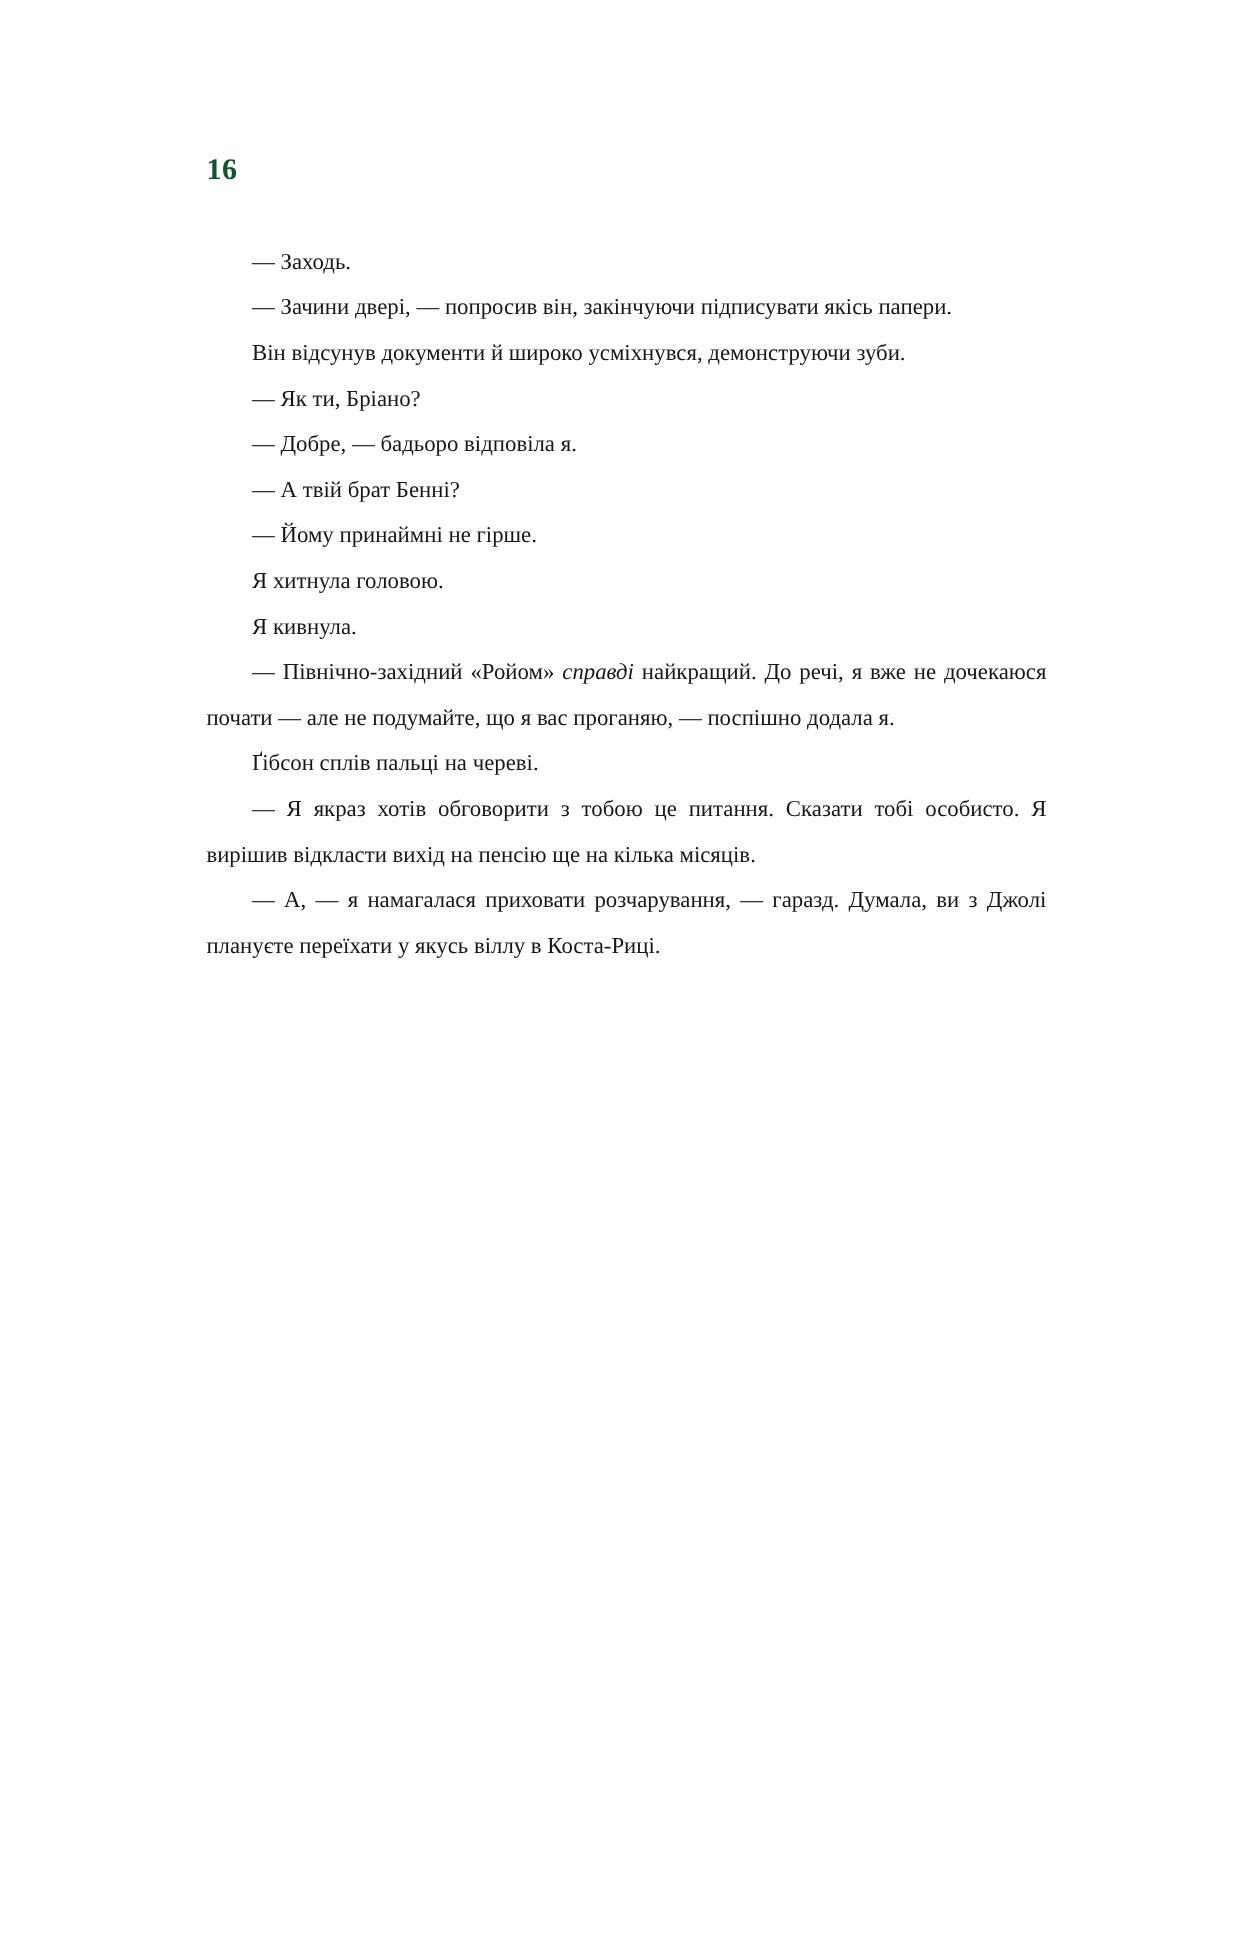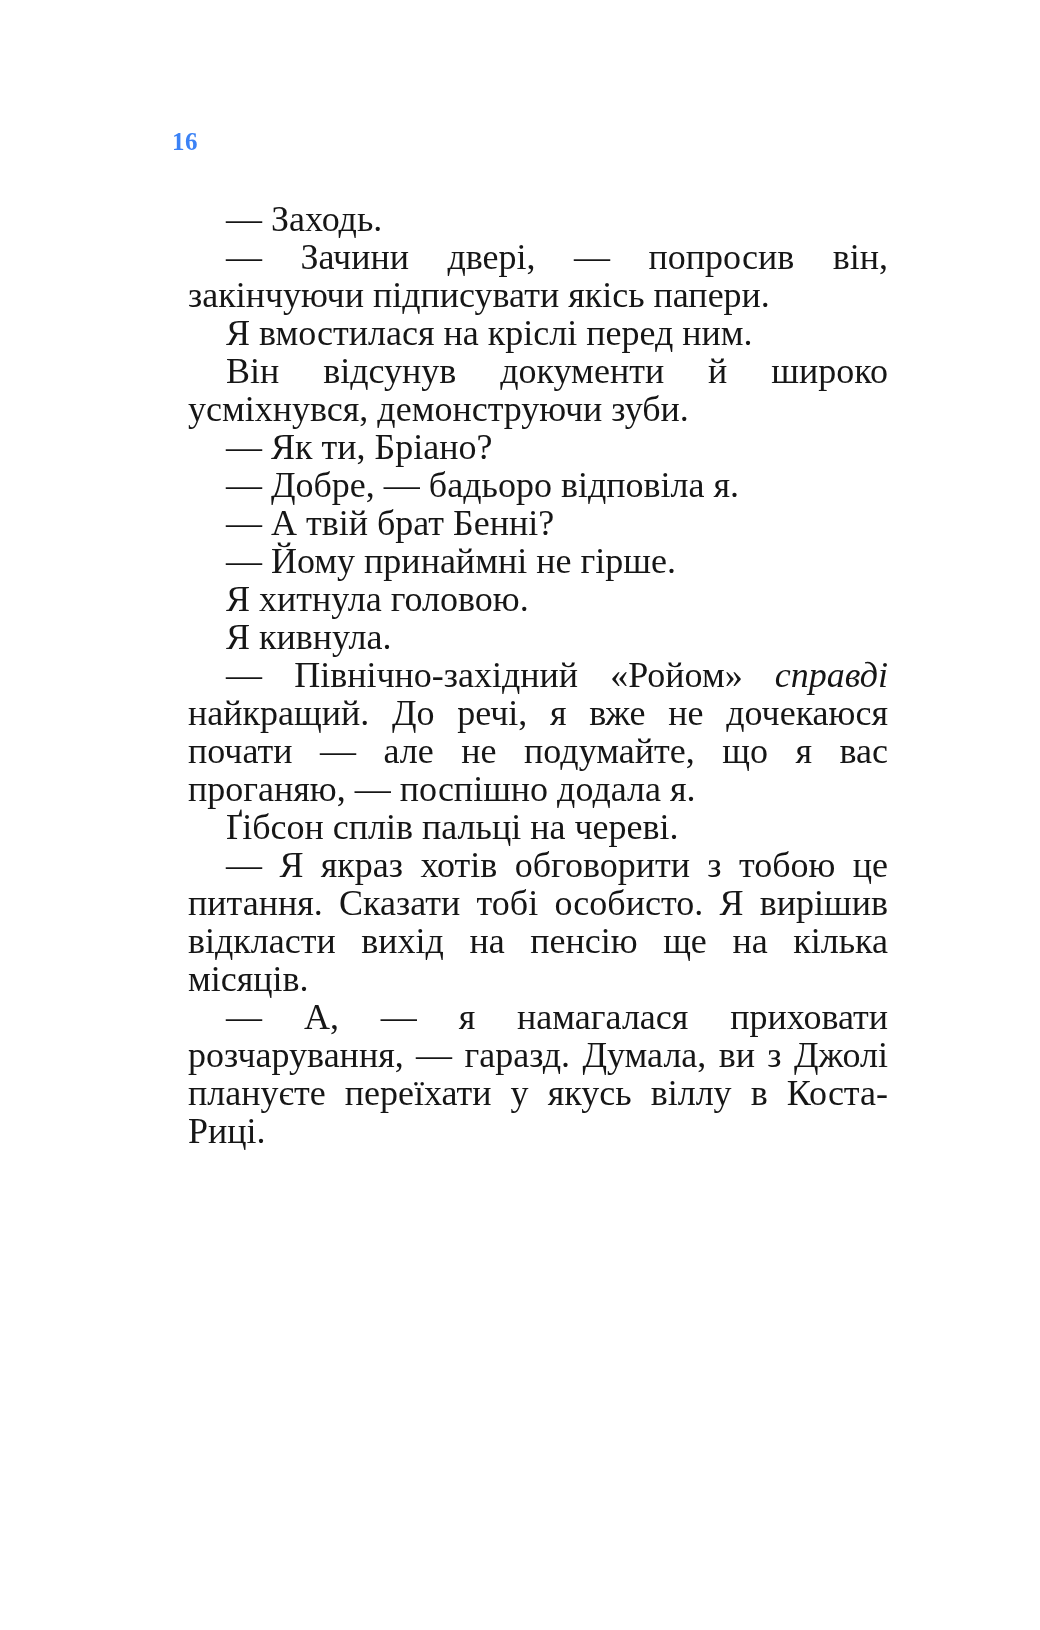--- a/index.html
+++ b/index.html
@@ -16,28 +16,28 @@
     font-family: "Liberation Serif", "DejaVu Serif", serif;
     overflow: hidden;
   }
   .page-number {
     position: absolute;
     left: 172px;
     top: 128px;
     font-size: 25px;
     font-weight: bold;
     letter-spacing: 0.5px;
-    color: #3b82f6;
+    color: #14532d;
   }
   .text-block {
     position: absolute;
-    left: 188px;
+    left: 172px;
     top: 200px;
     width: 700px;
-    font-size: 36px;
+    font-size: 19px;
     line-height: 38px;
     text-align: justify;
     hyphens: manual;
     -webkit-hyphens: manual;
   }
   .para {
     margin: 0;
     padding: 0;
     text-indent: 38px;
   }
@@ -45,21 +45,20 @@
   }
 </style>
 </head>
 <body>
 
 <div class="page">
   <div class="page-number">16</div>
   <div class="text-block">
       <p class="para"><span>— Заходь.</span></p>
       <p class="para"><span>— Зачини двері, — попросив він, закінчуючи підпи­сувати якісь папери.</span></p>
-      <p class="para"><span>Я вмостилася на кріслі перед ним.</span></p>
       <p class="para"><span>Він відсунув документи й широко усміхнувся, демон­струючи зуби.</span></p>
       <p class="para"><span>— Як ти, Бріано?</span></p>
       <p class="para"><span>— Добре, — бадьоро відповіла я.</span></p>
       <p class="para"><span>— А твій брат Бенні?</span></p>
       <p class="para"><span>— Йому принаймні не гірше.</span></p>
       <p class="para"><span>Я хитнула головою.</span></p>
       <p class="para"><span>Я кивнула.</span></p>
       <p class="para"><span>— Північно-західний «Ройом» </span><em>справді</em><span> найкращий. До речі, я вже не дочекаюся почати — але не подумайте, що я вас проганяю, — поспішно додала я.</span></p>
       <p class="para"><span>Ґібсон сплів пальці на череві.</span></p>
       <p class="para"><span>— Я якраз хотів обговорити з тобою це питання. Ска­зати тобі особисто. Я вирішив відкласти вихід на пенсію ще на кілька місяців.</span></p>

